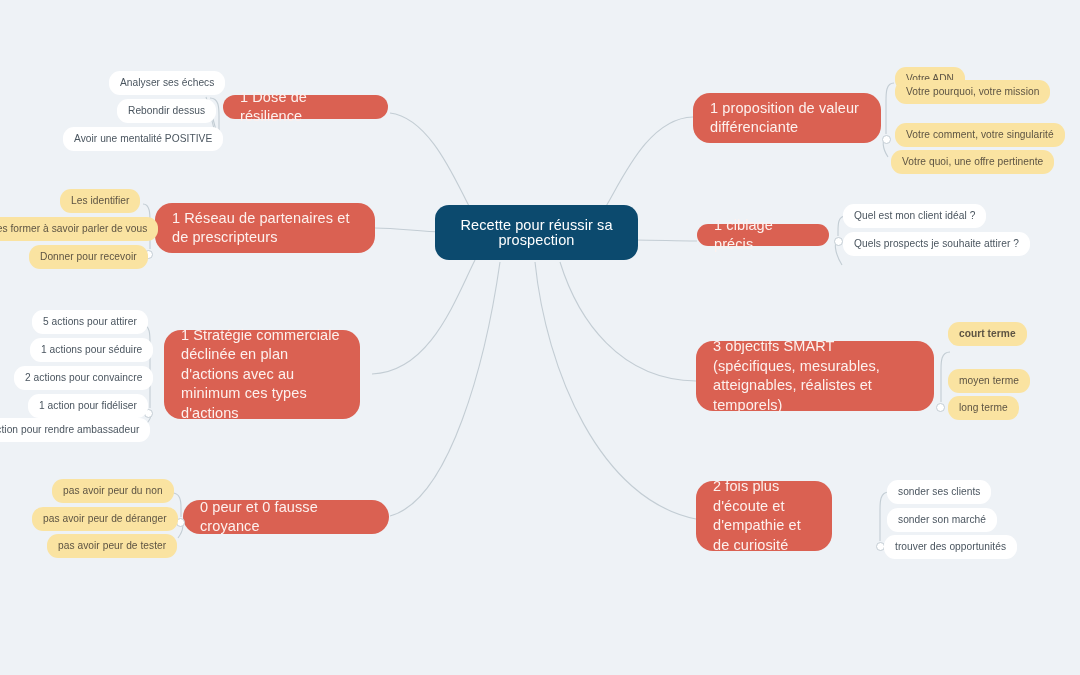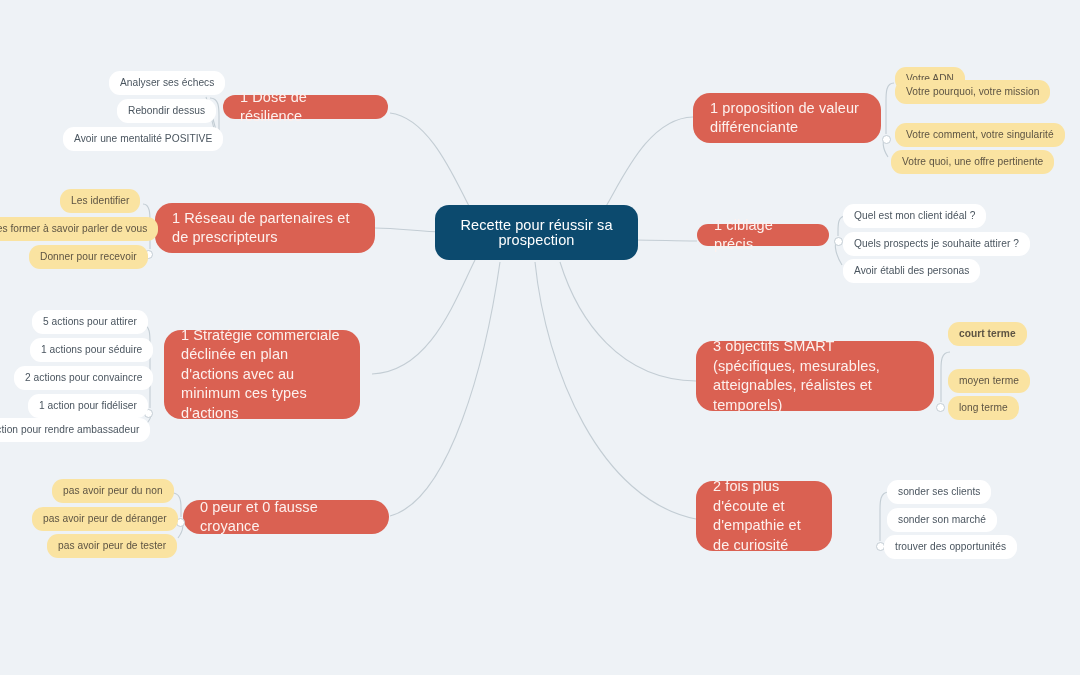--- a/index.html
+++ b/index.html
@@ -222,23 +222,20 @@
   <div class="node node-branch" style="left:697px; top:224px; width:132px; height:22px;">
     <span>1 ciblage précis</span>
   </div>
   <div class="junction" style="left:834px; top:237px;"></div>
   <div class="node node-leaf leaf-white" style="left:843px; top:204px;">
     <span class="leaf-label leaf-center">Quel est mon client idéal ?</span>
   </div>
   <div class="node node-leaf leaf-white" style="left:843px; top:232px;">
     <span class="leaf-label leaf-center">Quels prospects je souhaite attirer ?</span>
   </div>
-  <div class="node node-leaf leaf-white" style="left:843px; top:259px;">
-    <span class="leaf-label leaf-center">Avoir établi des personas</span>
-  </div>
 
   <div class="node node-branch" style="left:696px; top:341px; width:238px; height:70px;">
     <span>3 objectifs SMART (spécifiques, mesurables, atteignables, réalistes et temporels)</span>
   </div>
   <div class="junction" style="left:936px; top:403px;"></div>
   <div class="node node-leaf leaf-yellow" style="left:948px; top:322px;font-weight:bold;">
     <span class="leaf-label leaf-center">court terme</span>
   </div>
   <div class="node node-leaf leaf-yellow" style="left:948px; top:369px;">
     <span class="leaf-label leaf-center">moyen terme</span>

